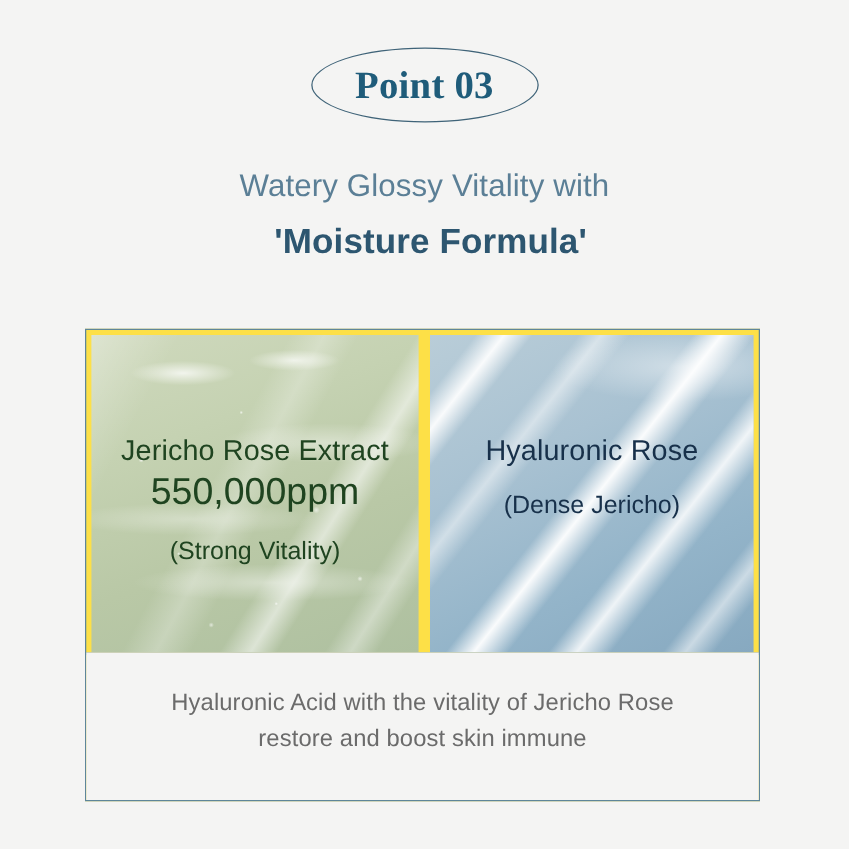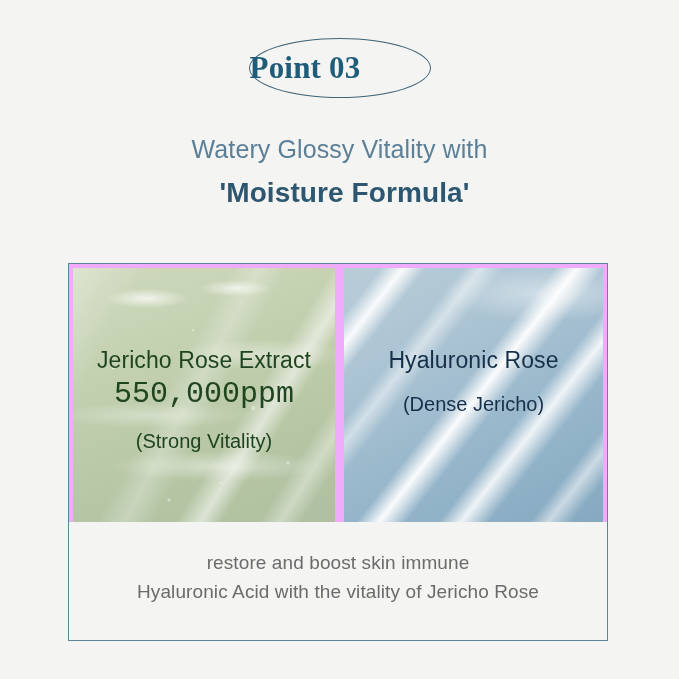--- a/index.html
+++ b/index.html
@@ -23,21 +23,21 @@
     display: flex;
     justify-content: center;
   }
   .badge-ellipse {
     width: 182px;
     height: 60px;
     border: 1.5px solid #3f6378;
     border-radius: 50%;
     display: flex;
     align-items: center;
-    justify-content: flex-start;
+    justify-content: center;
     box-sizing: border-box;
   }
   .badge-text {
     font-family: "Liberation Serif", serif;
     font-size: 31px;
     font-weight: bold;
     color: #1f5c7a;
     letter-spacing: 0.2px;
     line-height: 1;
     padding-bottom: 2px;
@@ -68,21 +68,21 @@
 
   
   .frame {
     position: absolute;
     left: 68px;
     top: 263px;
     width: 540px;
     height: 378px;
     border: 1.5px solid #5e8699;
     box-sizing: border-box;
-    background: #f0abfc;
+    background: #fde047;
   }
 
   .panels {
     position: absolute;
     left: 0;
     top: 0;
     right: 0;
     height: 258px;
     display: flex;
     padding: 4px 4px 0 4px;
@@ -154,21 +154,21 @@
     justify-content: flex-start;
     padding-top: 78px;
     box-sizing: border-box;
   }
   .ing-name {
     font-size: 23px;
     line-height: 28px;
     letter-spacing: 0.1px;
   }
   .ing-amount {
-    font-family: Liberation Mono, monospace;
+    font-family: Liberation Sans, sans-serif;
     font-size: 30px;
     line-height: 34px;
     margin-top: 3px;
   }
   .ing-note {
     font-size: 20px;
     line-height: 24px;
     margin-top: 18px;
   }
   .green-text .ing-name,
@@ -243,17 +243,17 @@
         <div class="ing-name">Hyaluronic Rose</div>
         <div class="ing-note">(Dense Jericho)</div>
       </div>
     </div>
 
   </div>
 
   <div class="divider"></div>
 
   <div class="caption">
+    <div class="caption-line">Hyaluronic Acid with the vitality of Jericho Rose</div>
     <div class="caption-line">restore and boost skin immune</div>
-    <div class="caption-line">Hyaluronic Acid with the vitality of Jericho Rose</div>
   </div>
 
 </div>
 
 </body></html>

